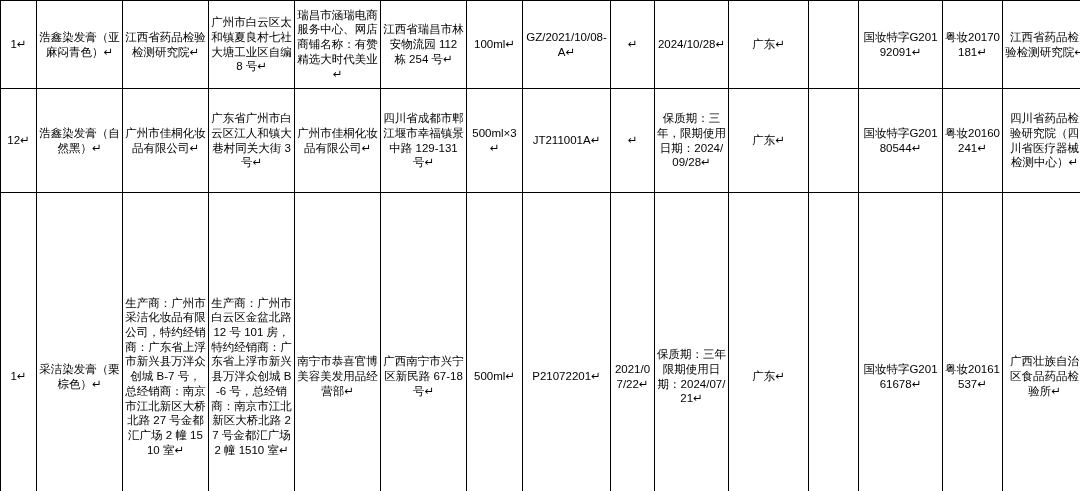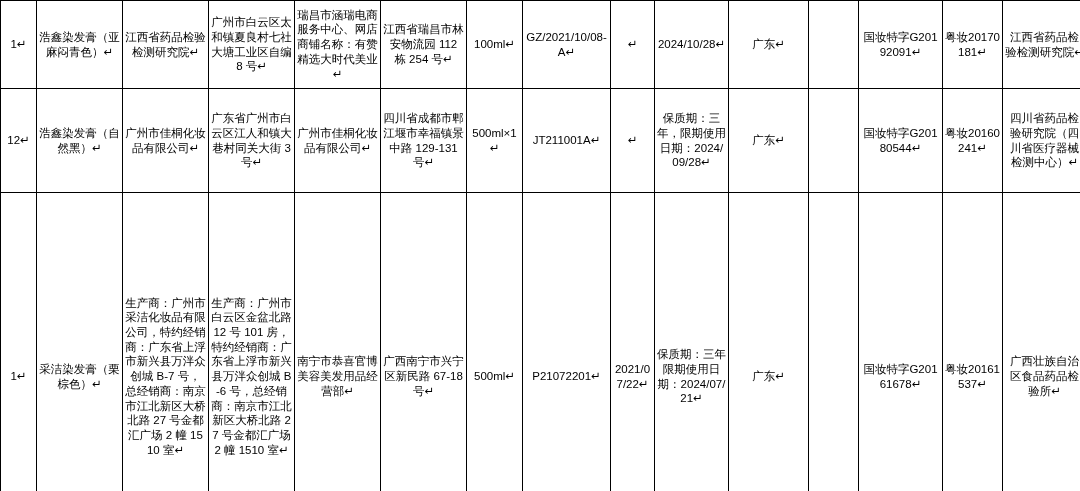--- a/index.html
+++ b/index.html
@@ -99,21 +99,21 @@
         <td>江西省药品检验检测研究院↵</td>
 
       </tr>
       <tr class="row-2">
         <td>12↵</td>
         <td>浩鑫染发膏（自然黑）↵</td>
         <td>广州市佳桐化妆品有限公司↵</td>
         <td>广东省广州市白云区江人和镇大巷村同关大街 3 号↵</td>
         <td>广州市佳桐化妆品有限公司↵</td>
         <td>四川省成都市郫江堰市幸福镇景中路 129-131 号↵</td>
-        <td>500ml×1↵</td>
+        <td>500ml×3↵</td>
         <td>JT211001A↵</td>
         <td>↵</td>
         <td>保质期：三年，限期使用日期：2024/09/28↵</td>
         <td>广东↵</td>
         <td></td>
         <td>国妆特字G20180544↵</td>
         <td>粤妆20160241↵</td>
         <td>四川省药品检验研究院（四川省医疗器械检测中心）↵</td>
 
       </tr>

